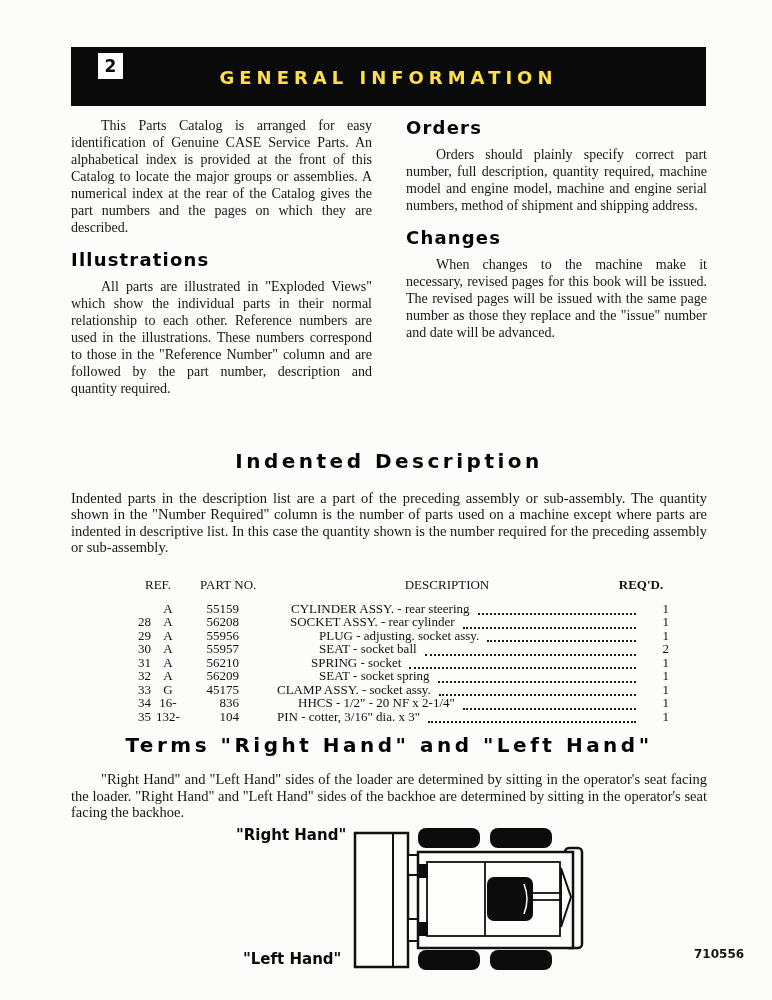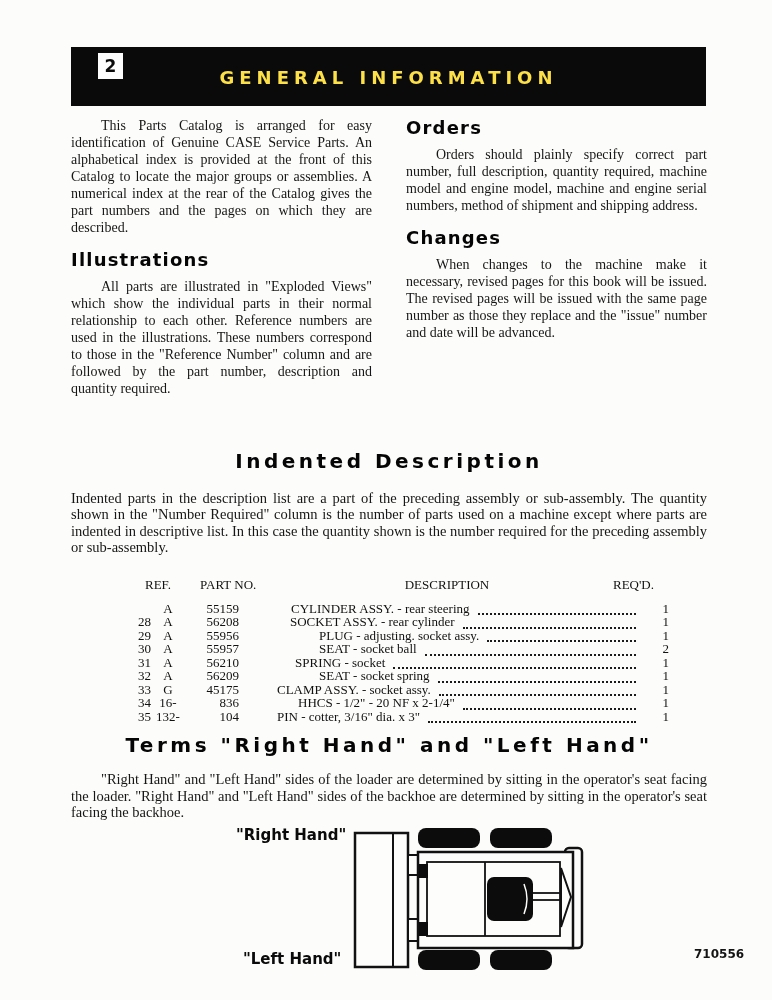--- a/index.html
+++ b/index.html
@@ -43,21 +43,21 @@
   .terms-block .body-p{margin-top:14px;font-size:14.5px;line-height:16.5px;}
   
   .parts-table{
     position:absolute;left:133px;top:578px;width:536px;
     font-size:13px;line-height:13.5px;color:#111;
   }
   .pt-head{display:flex;font-size:13px;}
   .pt-head .h-ref{width:52px;padding-left:12px;box-sizing:border-box;}
   .pt-head .h-part{width:96px;padding-left:15px;box-sizing:border-box;}
   .pt-head .h-desc{flex:1;text-align:center;}
-  .pt-head .h-qty{width:56px;text-align:left;}
+  .pt-head .h-qty{width:56px;text-align:center;font-weight:bold;}
   .pt-body{margin-top:10px;}
   .pt-row{display:flex;}
   .c-ref{width:18px;text-align:right;flex-shrink:0;}
   .c-pre{width:34px;text-align:center;flex-shrink:0;}
   .c-part{width:54px;text-align:right;flex-shrink:0;}
   .c-desc{white-space:nowrap;flex-shrink:0;}
   .c-leader{
     flex:1;min-width:12px;align-self:flex-end;height:11px;margin:0 9px 0 8px;
     border-bottom:2px dotted #1a1a1a;
   }
@@ -141,21 +141,21 @@
       <span class="c-part">55957</span>
       <span class="c-desc" style="padding-left: 80px;">SEAT - socket ball</span>
       <span class="c-leader"></span>
       <span class="c-qty">2</span>
     </div>
 
     <div class="pt-row">
       <span class="c-ref">31</span>
       <span class="c-pre">A</span>
       <span class="c-part">56210</span>
-      <span class="c-desc" style="padding-left: 56px; text-align: center;">SPRING - socket</span>
+      <span class="c-desc" style="padding-left: 72px; text-align: center;">SPRING - socket</span>
       <span class="c-leader"></span>
       <span class="c-qty">1</span>
     </div>
 
     <div class="pt-row">
       <span class="c-ref">32</span>
       <span class="c-pre">A</span>
       <span class="c-part">56209</span>
       <span class="c-desc" style="padding-left: 80px;">SEAT - socket spring</span>
       <span class="c-leader"></span>

